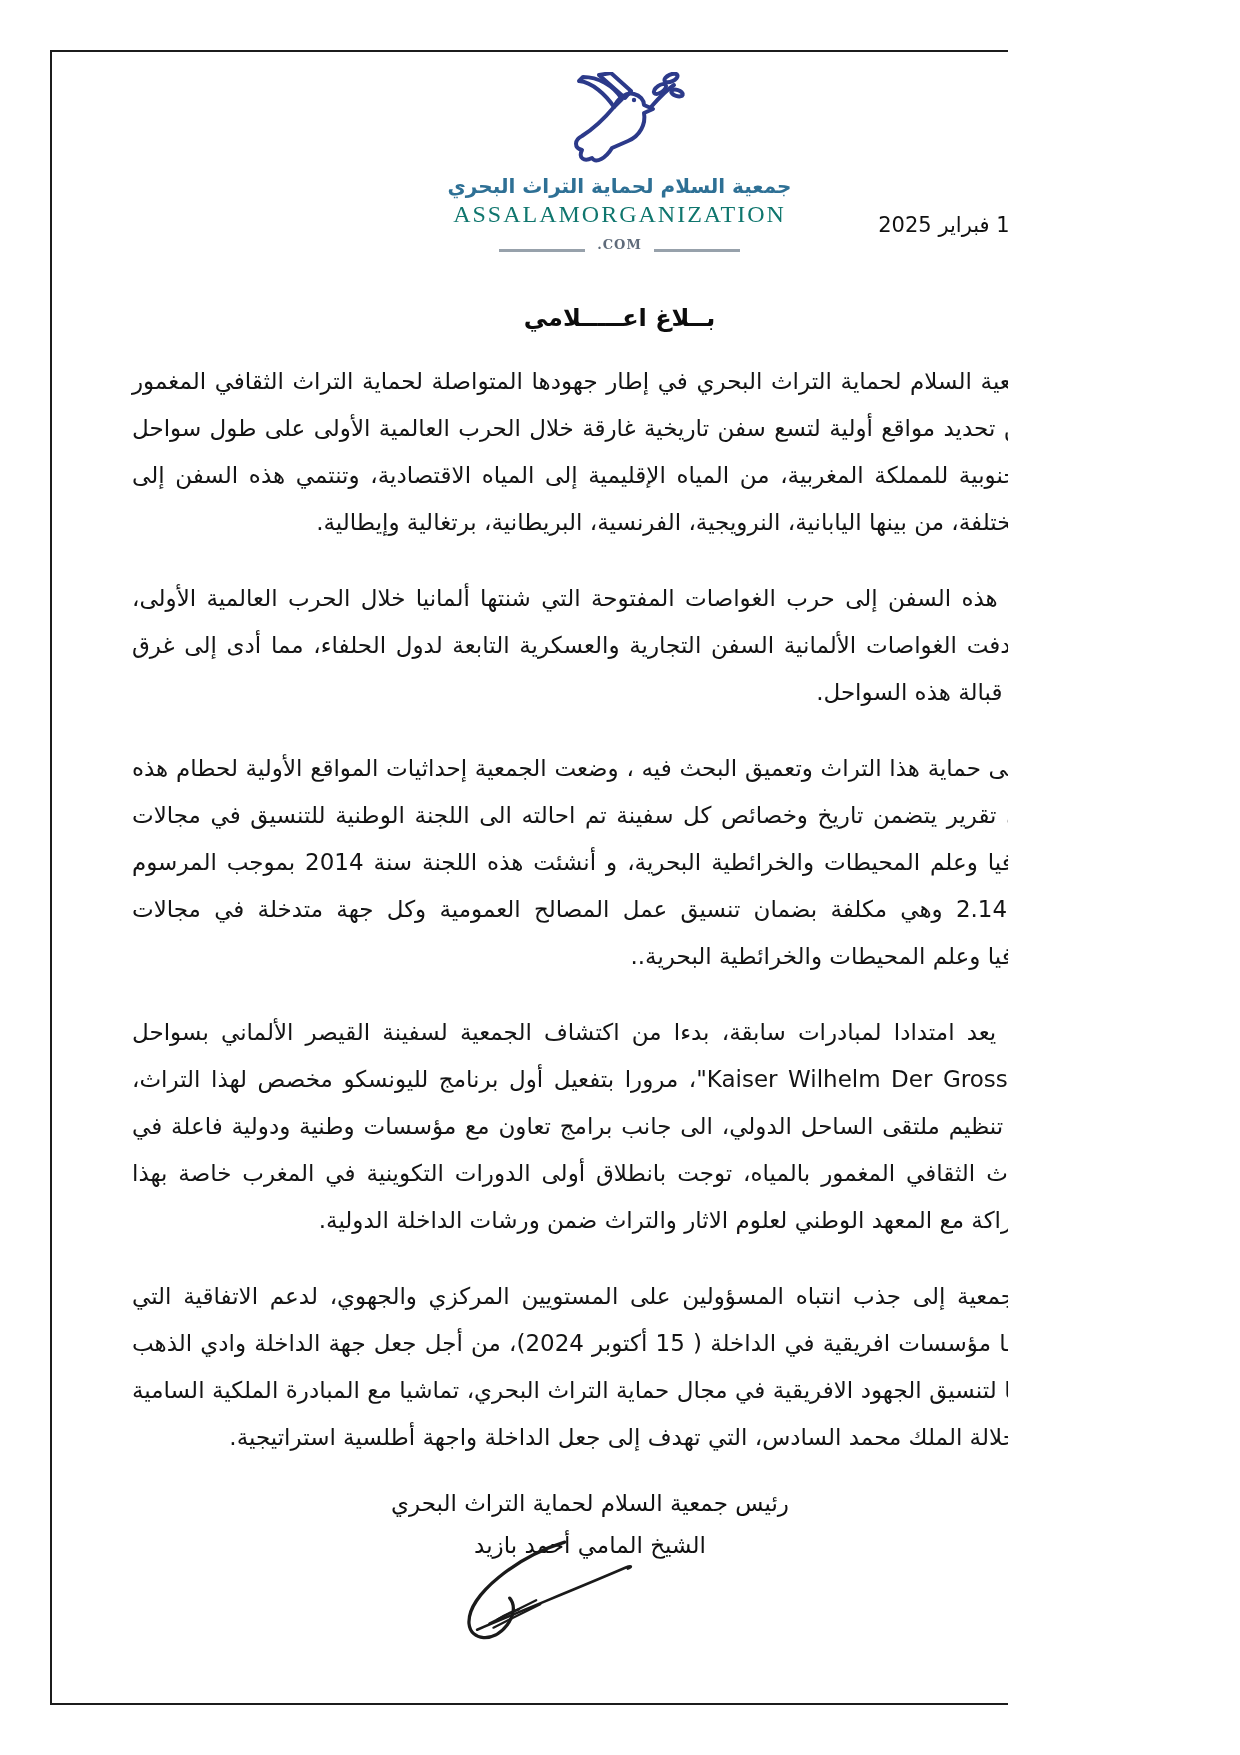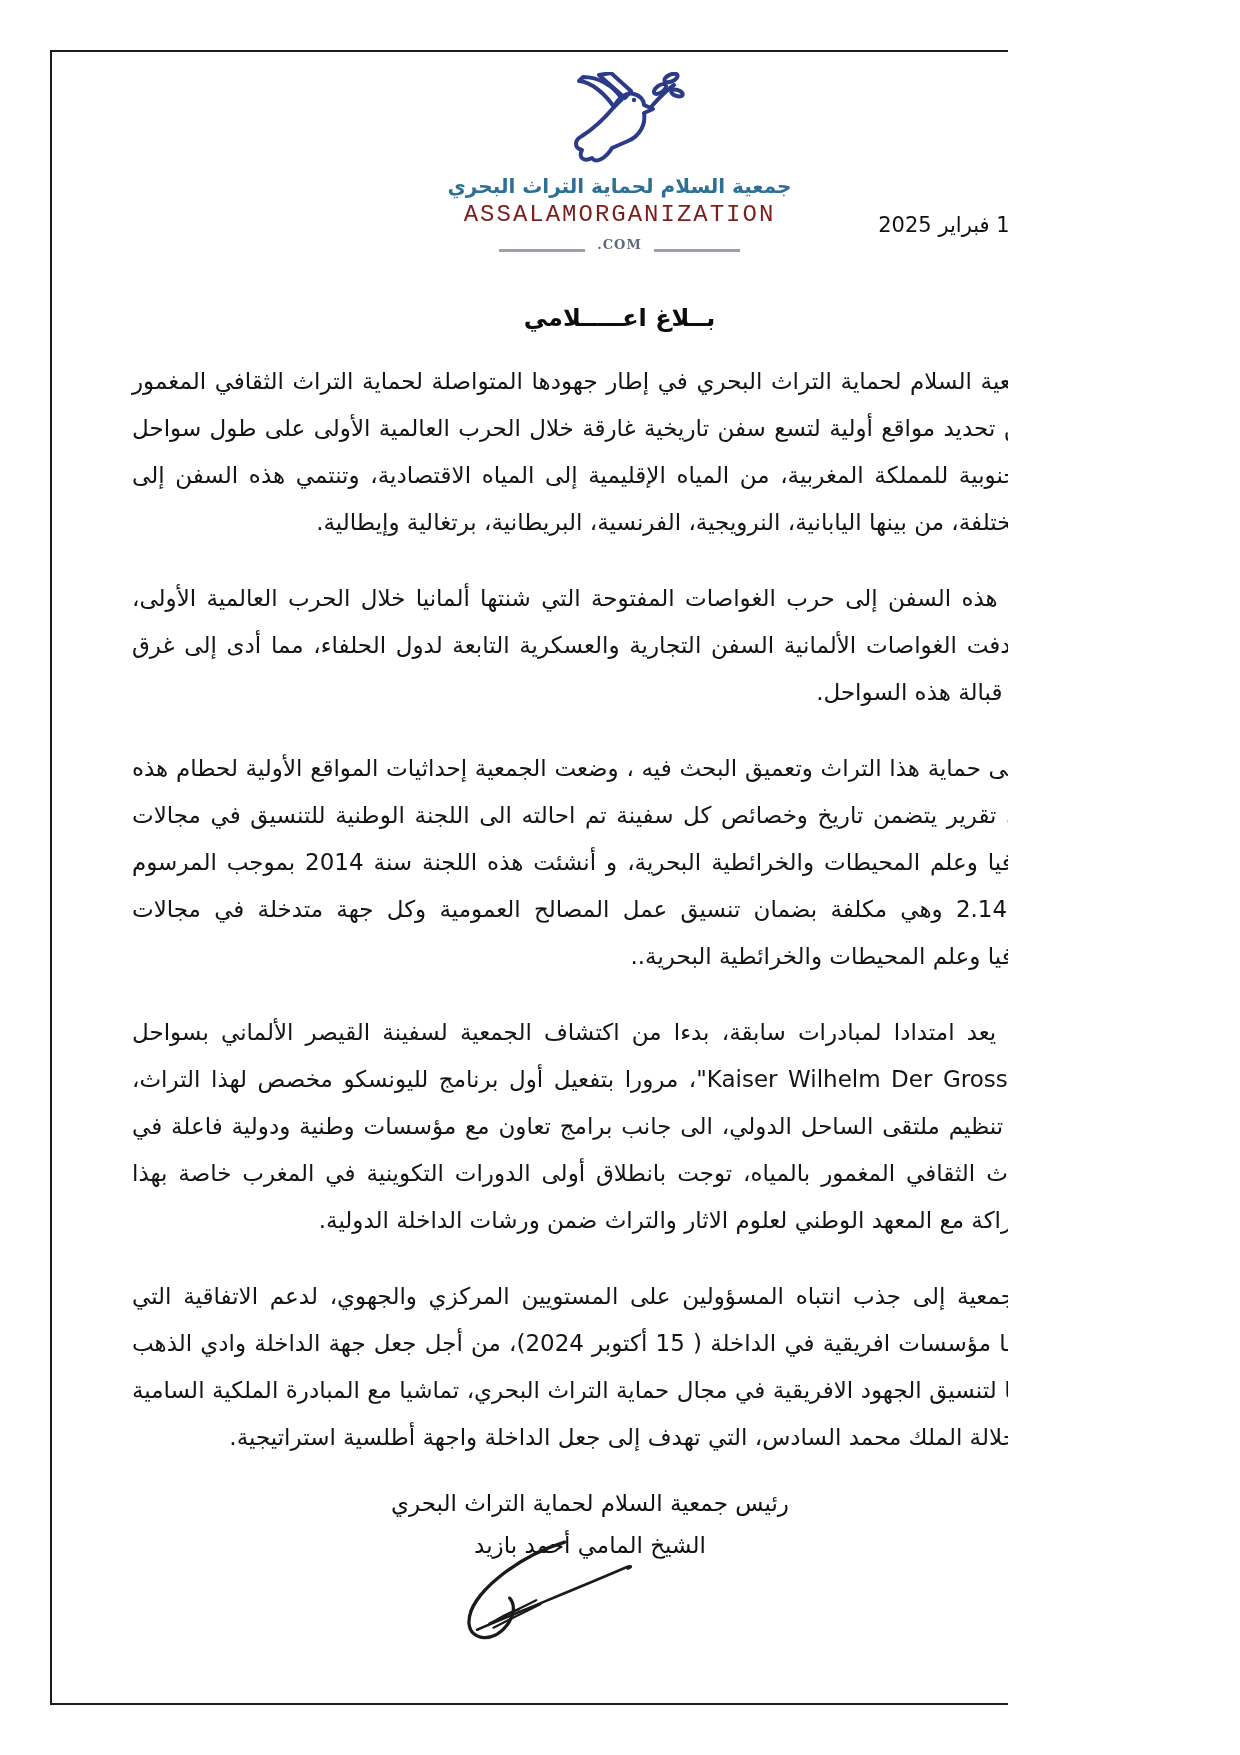--- a/index.html
+++ b/index.html
@@ -8,21 +8,21 @@
     font-family:"DejaVu Sans", sans-serif; color:#141414; overflow:hidden;
   }
   .frame {
     position:absolute; left:50px; top:50px; width:1135px; height:1651px;
     border:2px solid #1c1c1c; overflow:hidden; background:#ffffff;
   }
   
   .logo { display:flex; flex-direction:column; align-items:center; margin-top:20px; }
   .dove-svg { width:150px; height:100px; display:block; }
   .logo-ar { color:#2e7095; font-size:20px; font-weight:bold; margin-top:2px; direction:rtl; }
-  .logo-en { font-family:Liberation Mono, monospace; font-size:24px; letter-spacing:2px; color:#7f1d1d; margin-top:3px; }
+  .logo-en { font-family:Liberation Serif, serif; font-size:24px; letter-spacing:2px; color:#0f766e; margin-top:3px; }
   .com-row { display:flex; align-items:flex-end; gap:12px; margin-top:9px; }
   .com-line { width:86px; height:3px; background:#97a1ab; }
   .com-text { font-family:"DejaVu Serif", serif; font-size:13px; letter-spacing:1px; color:#5f6b7a; font-weight:bold; }
   
   .dateline { position:absolute; top:161px; right:97px; font-size:21px; color:#101010; direction:rtl; }
   
   .title { text-align:center; font-size:24px; font-weight:bold; color:#0d0d0d; margin:52px 0 0; direction:rtl; }
   
   .body { direction:rtl; text-align:justify; padding:26px 78px 0 80px; font-size:23px; line-height:47px; color:#141414; }
   .body p { margin:0 0 29px; }

